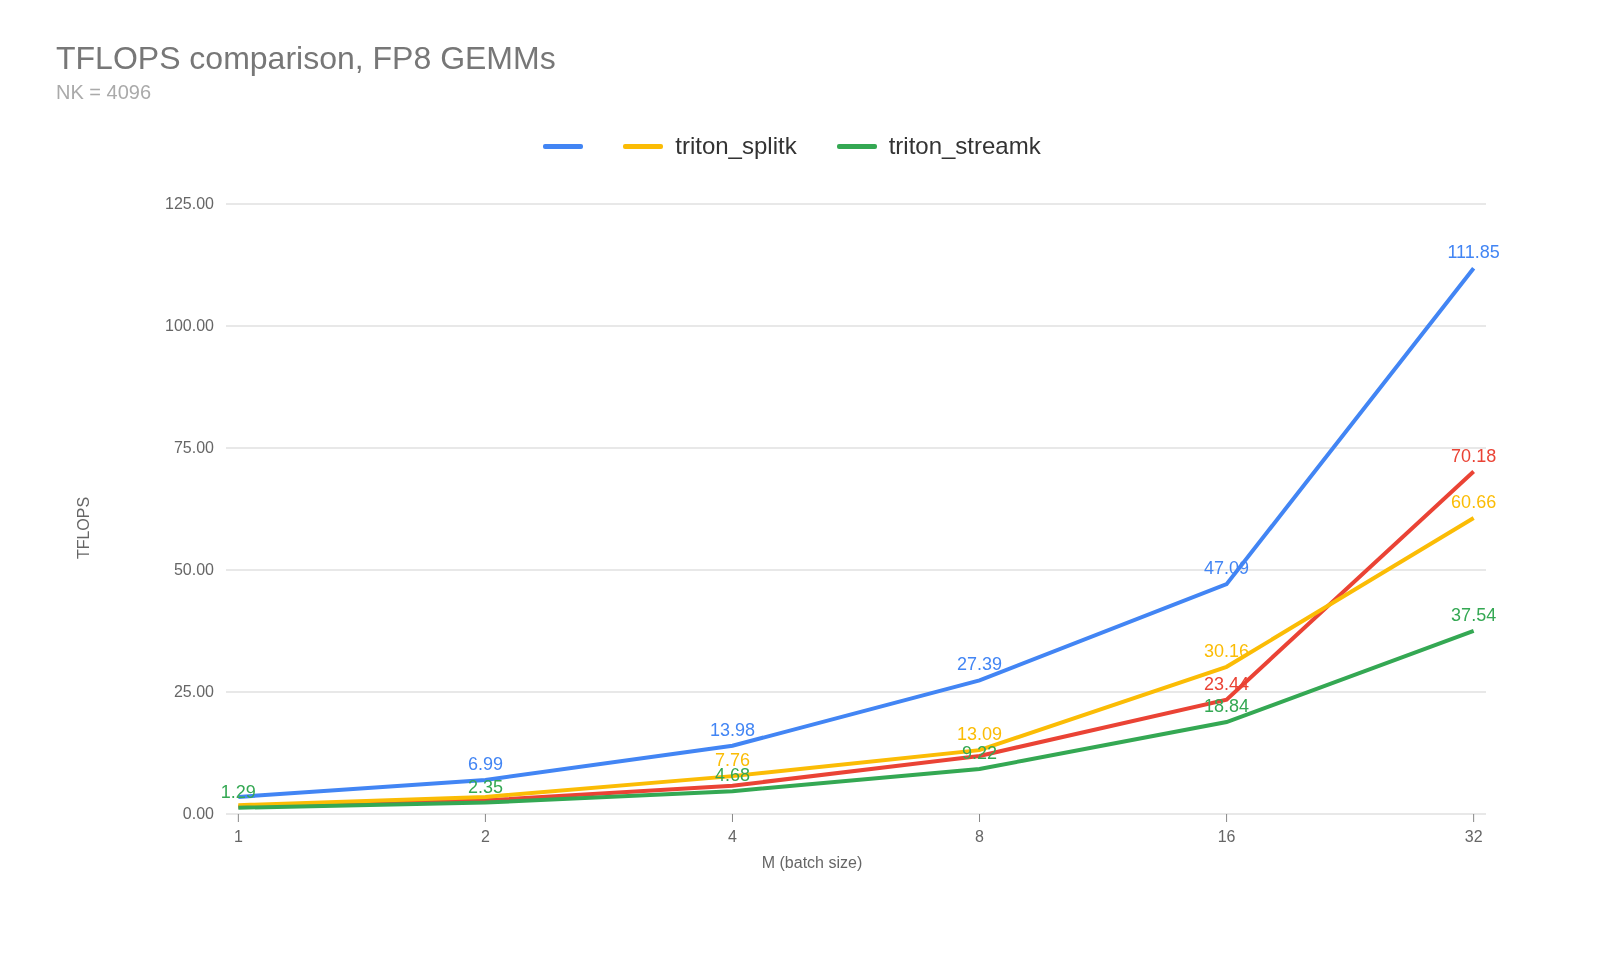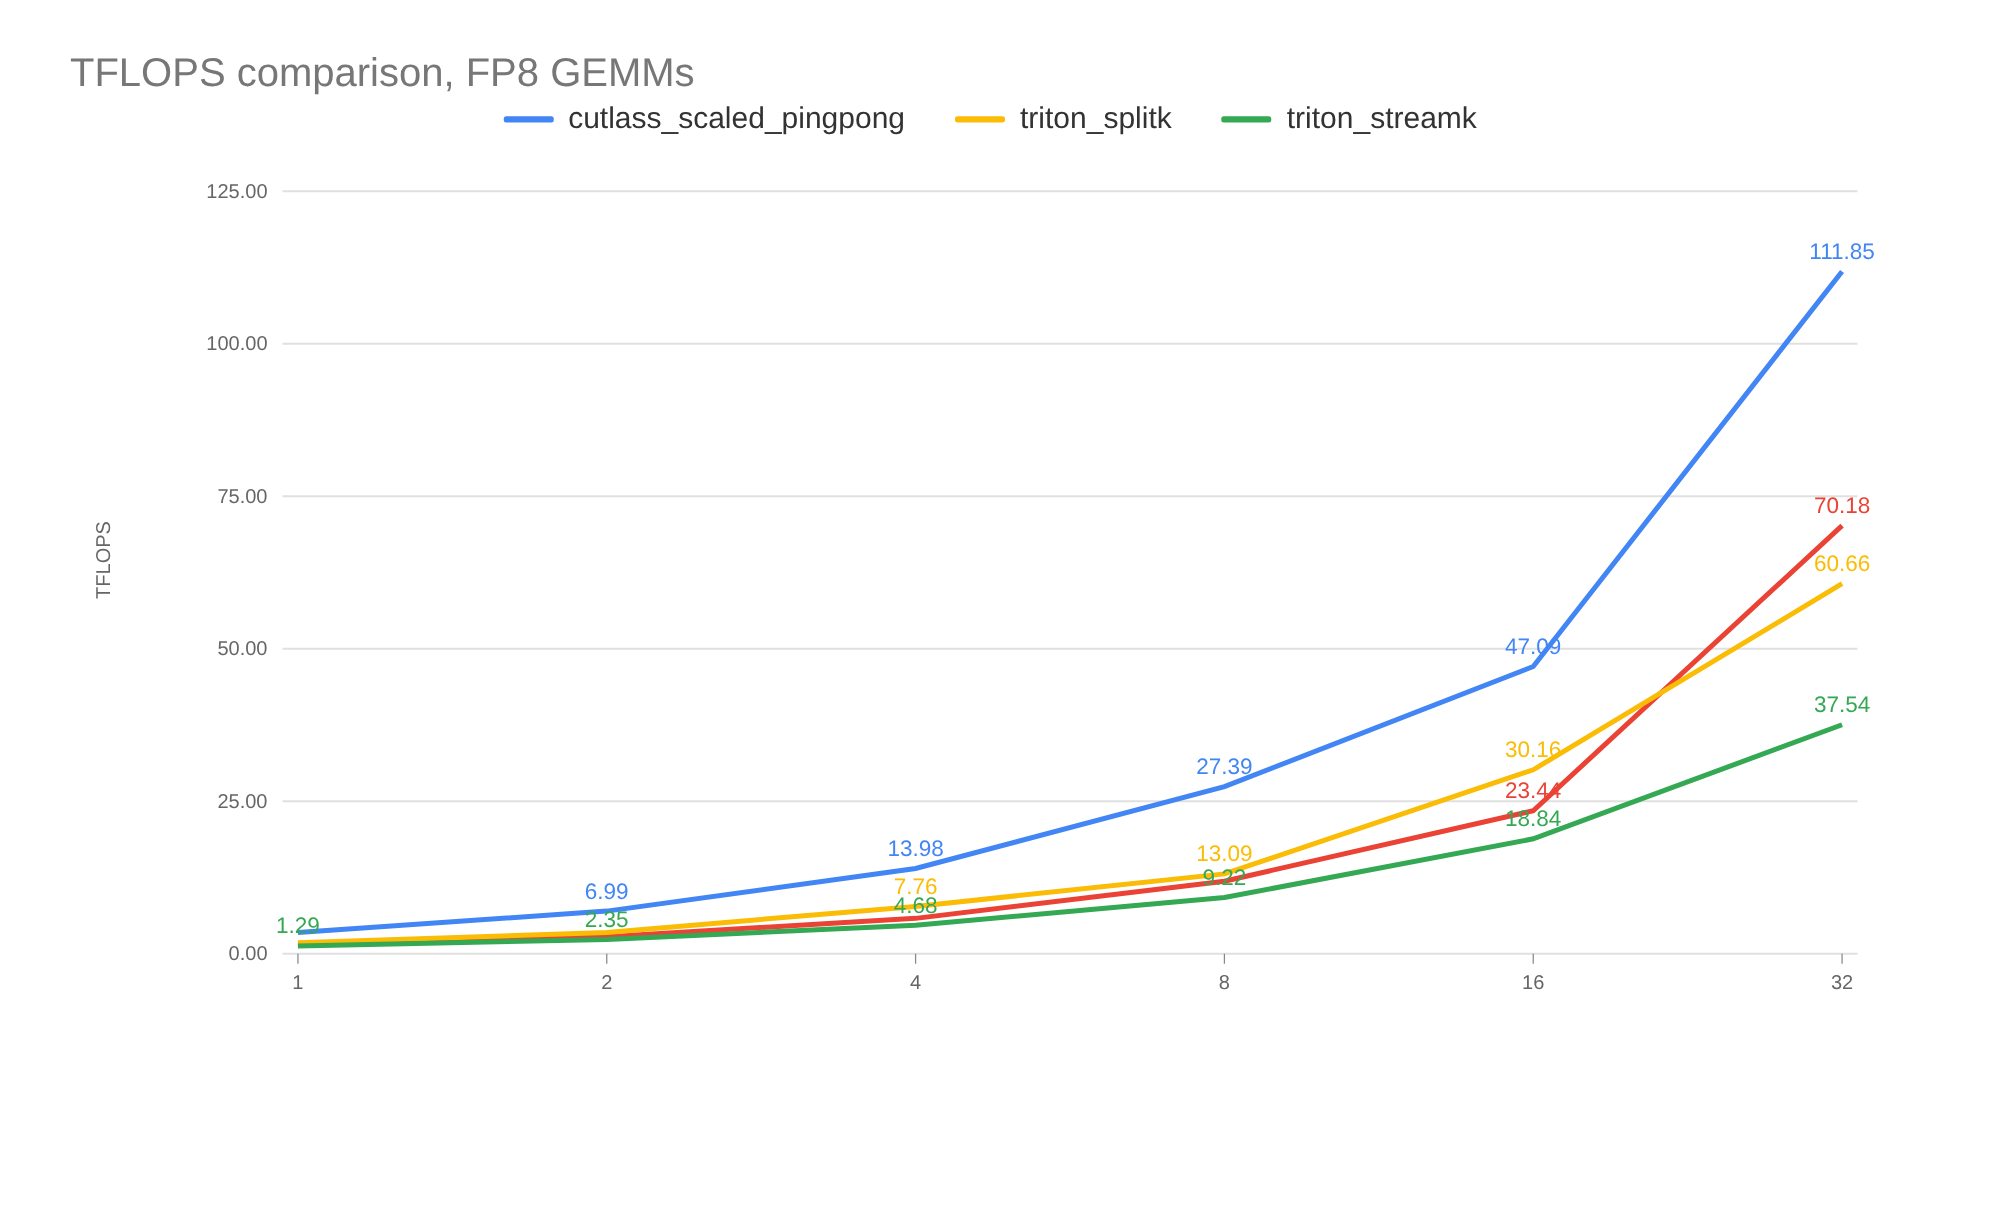--- a/index.html
+++ b/index.html
@@ -85,25 +85,25 @@
     font-size: 18px;
     font-weight: 400;
   }
 </style>
 </head>
 <body>
 
 <div class="page">
 
   <h1 class="title">TFLOPS comparison, FP8 GEMMs</h1>
+  <h2 class="subtitle">NK = 4096</h2>
 
   <div class="legend">
     <div class="legend-item">
       <span class="legend-swatch" id="sw0" style="background: rgb(66, 133, 244);"></span>
-      <span>cutlass_scaled_pingpong</span>
     </div>
     <div class="legend-item">
       <span class="legend-swatch" id="sw2" style="background: rgb(251, 188, 5);"></span>
       <span>triton_splitk</span>
     </div>
     <div class="legend-item">
       <span class="legend-swatch" id="sw3" style="background: rgb(52, 168, 83);"></span>
       <span>triton_streamk</span>
     </div>
   </div>
@@ -156,15 +156,16 @@
           <text x="1080.5882352941176" y="472.8192" text-anchor="middle" class="data-label" fill="#FBBC05">30.16</text>
           <text x="1327.6470588235295" y="323.97920000000005" text-anchor="middle" class="data-label" fill="#FBBC05">60.66</text>
           <text x="92.3529411764706" y="613.7048" text-anchor="middle" class="data-label" fill="#34A853">1.29</text>
           <text x="339.4117647058824" y="608.5319999999999" text-anchor="middle" class="data-label" fill="#34A853">2.35</text>
           <text x="586.4705882352941" y="597.1616" text-anchor="middle" class="data-label" fill="#34A853">4.68</text>
           <text x="833.529411764706" y="575.0064" text-anchor="middle" class="data-label" fill="#34A853">9.22</text>
           <text x="1080.5882352941176" y="528.0608" text-anchor="middle" class="data-label" fill="#34A853">18.84</text>
           <text x="1327.6470588235295" y="436.80480000000006" text-anchor="middle" class="data-label" fill="#34A853">37.54</text>
         </svg>
     </div>
+    <div class="xlabel">M (batch size)</div>
   </div>
 
 </div>
 
 </body></html>

